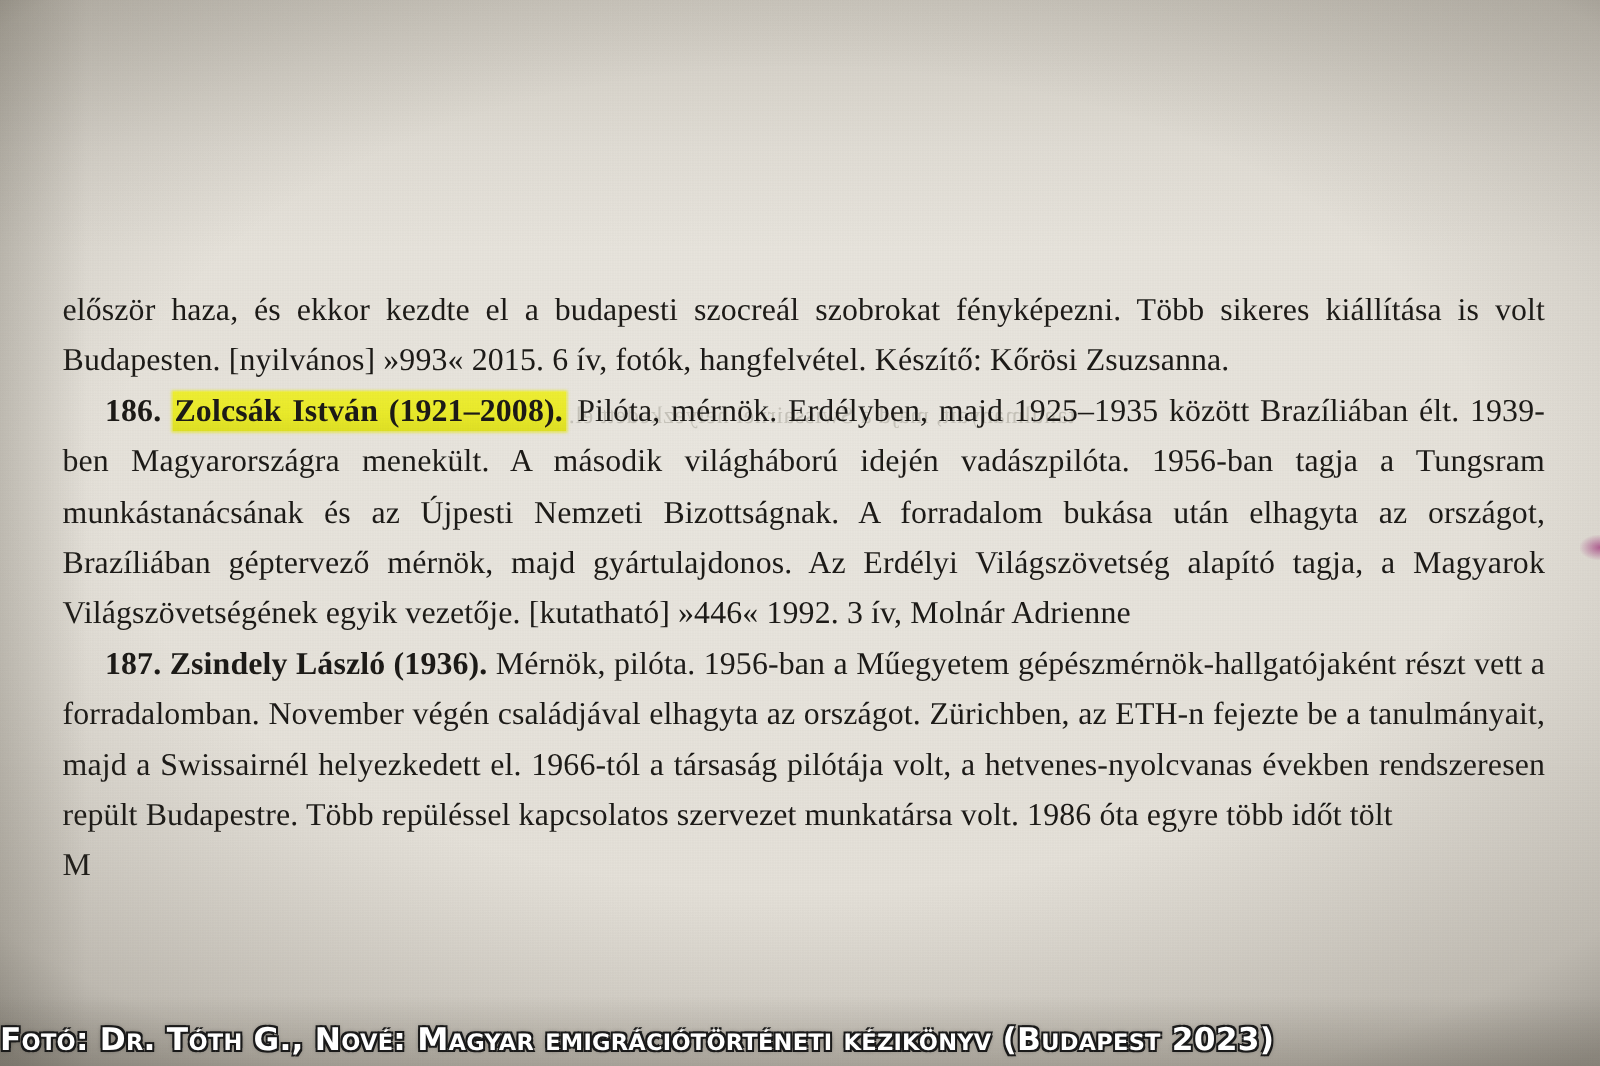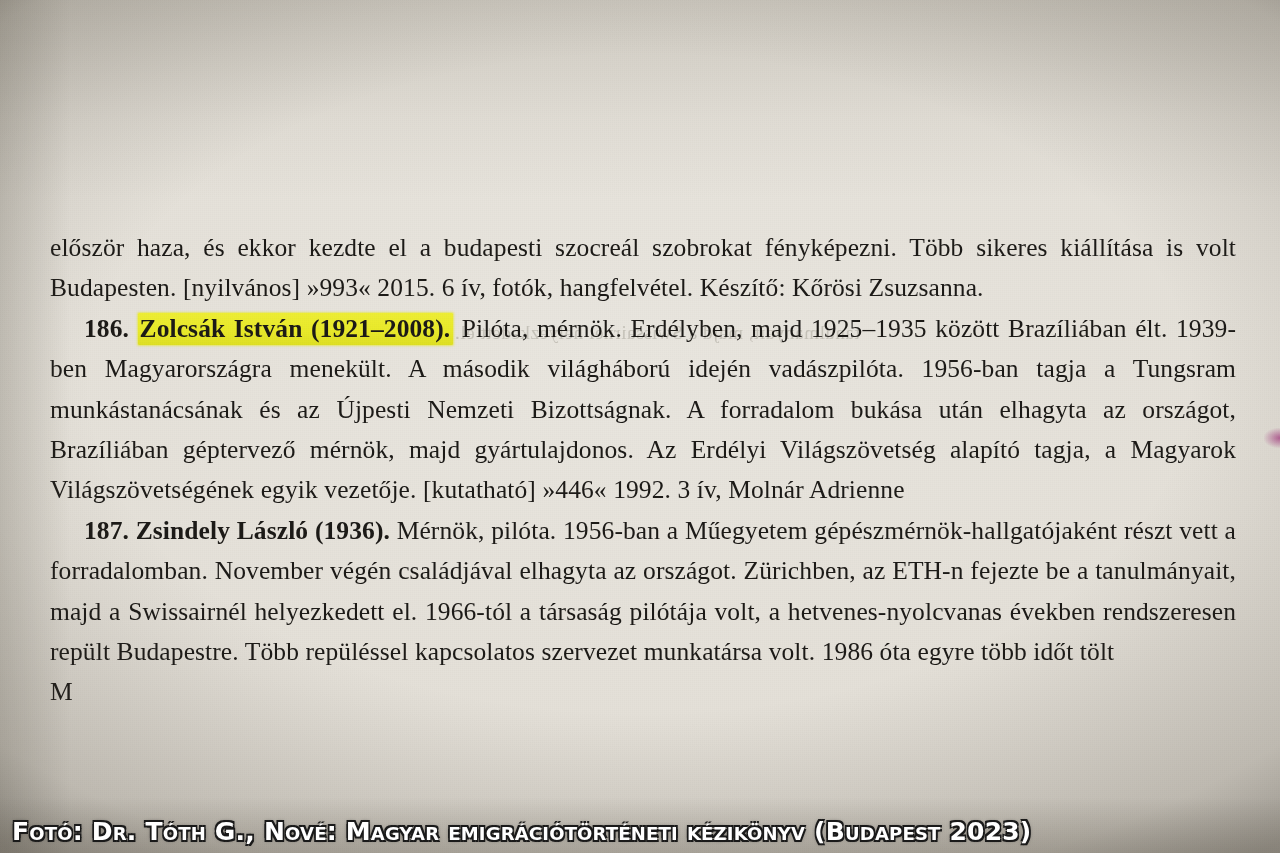--- a/index.html
+++ b/index.html
@@ -102,21 +102,20 @@
 
   
   .caption {
     position: absolute;
     left: 0;
     right: 0;
     bottom: 0;
     height: 44px;
     display: flex;
     align-items: center;
-    padding-left: 12px;
     font-family: "DejaVu Sans", sans-serif;
     font-size: 25px;
     font-weight: bold;
     font-variant: small-caps;
     letter-spacing: 0.2px;
     color: #ffffff;
     text-shadow:
       -1.6px -1.6px 0 #1a1a1a,
        1.6px -1.6px 0 #1a1a1a,
       -1.6px  1.6px 0 #1a1a1a,

